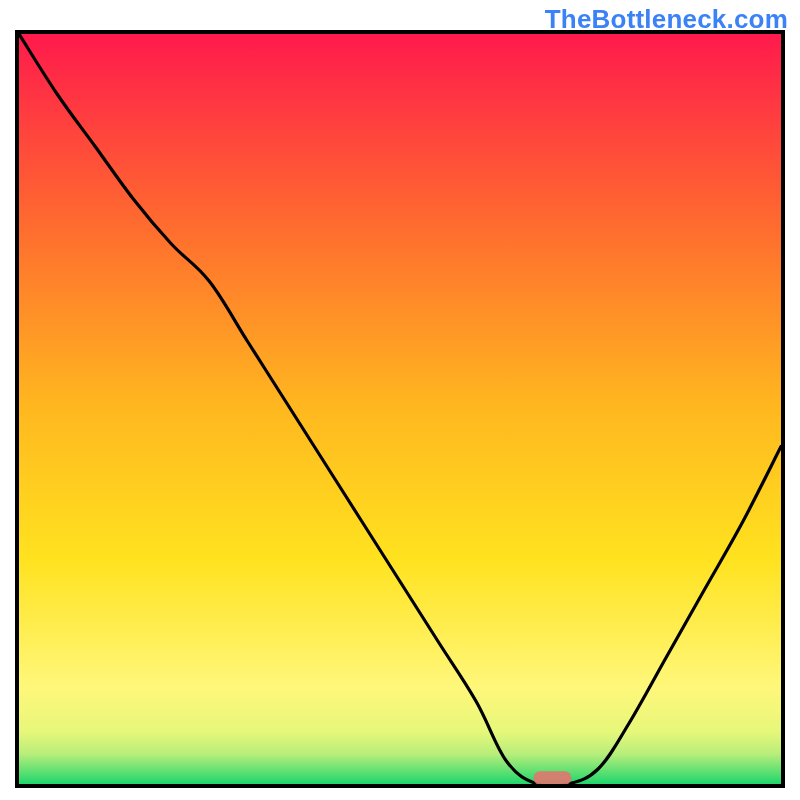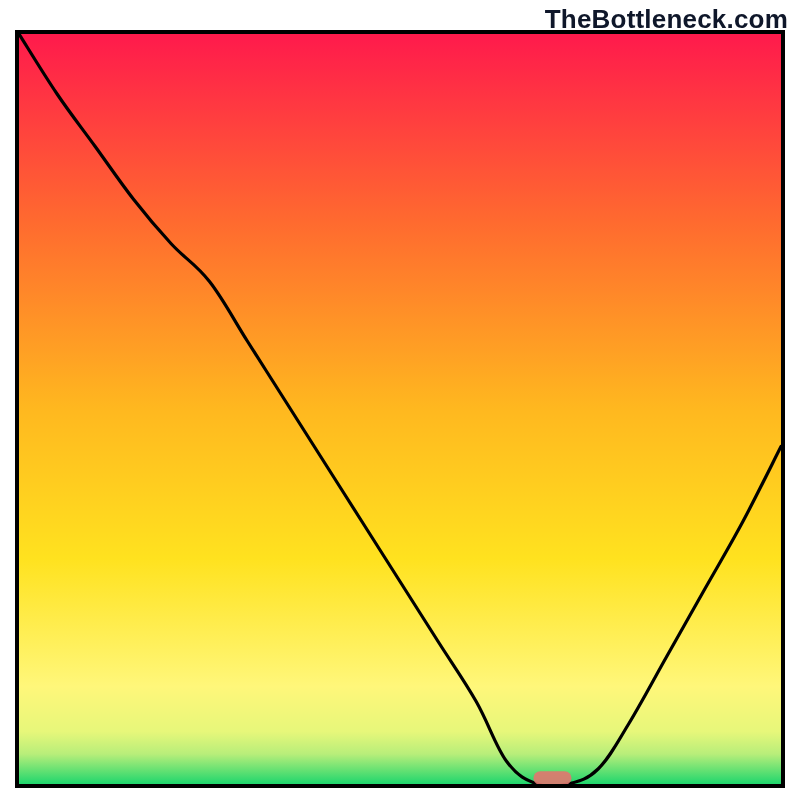--- a/index.html
+++ b/index.html
@@ -15,21 +15,21 @@
     width: 800px;
     height: 800px;
   }
   .watermark {
     position: absolute;
     top: 4px;
     right: 12px;
     font-family: Arial, Helvetica, sans-serif;
     font-size: 26px;
     font-weight: 600;
-    color: #0f172a;
+    color: #3b82f6;
     letter-spacing: 0.2px;
     z-index: 10;
   }
   .plot-border {
     position: absolute;
     left: 15px;
     top: 30px;
     width: 770px;
     height: 758px;
     border: 4px solid #000;

